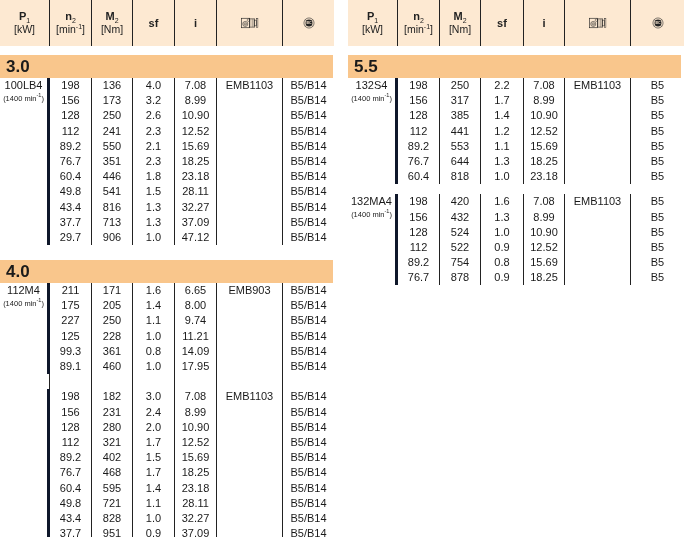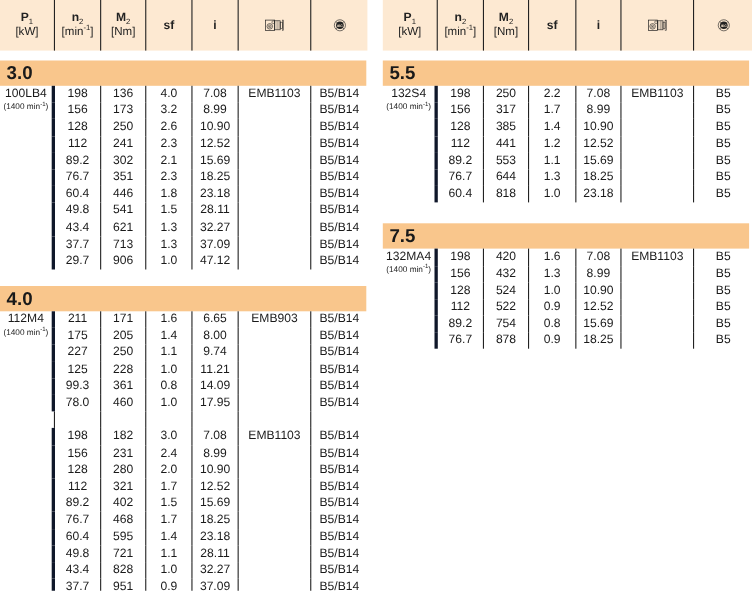--- a/index.html
+++ b/index.html
@@ -131,21 +131,21 @@
         <div class="c w2 n2">112</div>
         <div class="c w3">241</div>
         <div class="c w4">2.3</div>
         <div class="c w5">12.52</div>
         <div class="c w6 emb"></div>
         <div class="c w7 last">B5/B14</div>
       </div>
       <div class="row">
         <div class="c motor w1"></div>
         <div class="c w2 n2">89.2</div>
-        <div class="c w3">302</div>
+        <div class="c w3">550</div>
         <div class="c w4">2.1</div>
         <div class="c w5">15.69</div>
         <div class="c w6 emb"></div>
         <div class="c w7 last">B5/B14</div>
       </div>
       <div class="row">
         <div class="c motor w1"></div>
         <div class="c w2 n2">76.7</div>
         <div class="c w3">351</div>
         <div class="c w4">2.3</div>
@@ -167,21 +167,21 @@
         <div class="c w2 n2">49.8</div>
         <div class="c w3">541</div>
         <div class="c w4">1.5</div>
         <div class="c w5">28.11</div>
         <div class="c w6 emb"></div>
         <div class="c w7 last">B5/B14</div>
       </div>
       <div class="row">
         <div class="c motor w1"></div>
         <div class="c w2 n2">43.4</div>
-        <div class="c w3">621</div>
+        <div class="c w3">816</div>
         <div class="c w4">1.3</div>
         <div class="c w5">32.27</div>
         <div class="c w6 emb"></div>
         <div class="c w7 last">B5/B14</div>
       </div>
       <div class="row">
         <div class="c motor w1"></div>
         <div class="c w2 n2">37.7</div>
         <div class="c w3">713</div>
         <div class="c w4">1.3</div>
@@ -245,21 +245,21 @@
         <div class="c motor w1"></div>
         <div class="c w2 n2">99.3</div>
         <div class="c w3">361</div>
         <div class="c w4">0.8</div>
         <div class="c w5">14.09</div>
         <div class="c w6 emb"></div>
         <div class="c w7 last">B5/B14</div>
       </div>
       <div class="row">
         <div class="c motor w1"></div>
-        <div class="c w2 n2">78.0</div>
+        <div class="c w2 n2">89.1</div>
         <div class="c w3">460</div>
         <div class="c w4">1.0</div>
         <div class="c w5">17.95</div>
         <div class="c w6 emb"></div>
         <div class="c w7 last">B5/B14</div>
       </div>
       <div class="row gap">
         <div class="c w1"></div>
         <div class="c w2"></div>
         <div class="c w3"></div>
@@ -470,21 +470,20 @@
         <div class="c motor w1"></div>
         <div class="c w2 n2">60.4</div>
         <div class="c w3">818</div>
         <div class="c w4">1.0</div>
         <div class="c w5">23.18</div>
         <div class="c w6 emb"></div>
         <div class="c w7 last">B5</div>
       </div>
     </div>
     <div style="height: 10px;"></div>
-    <div class="sec sec-right">7.5</div>
     <div class="rows">
       <div class="row">
         <div class="c motor w1">
           <div class="motor-name">132MA4</div>
           <div class="motor-speed"><span>(1400 min</span><sup>-1</sup><span>)</span></div>
         </div>
         <div class="c w2 n2">198</div>
         <div class="c w3">420</div>
         <div class="c w4">1.6</div>
         <div class="c w5">7.08</div>

